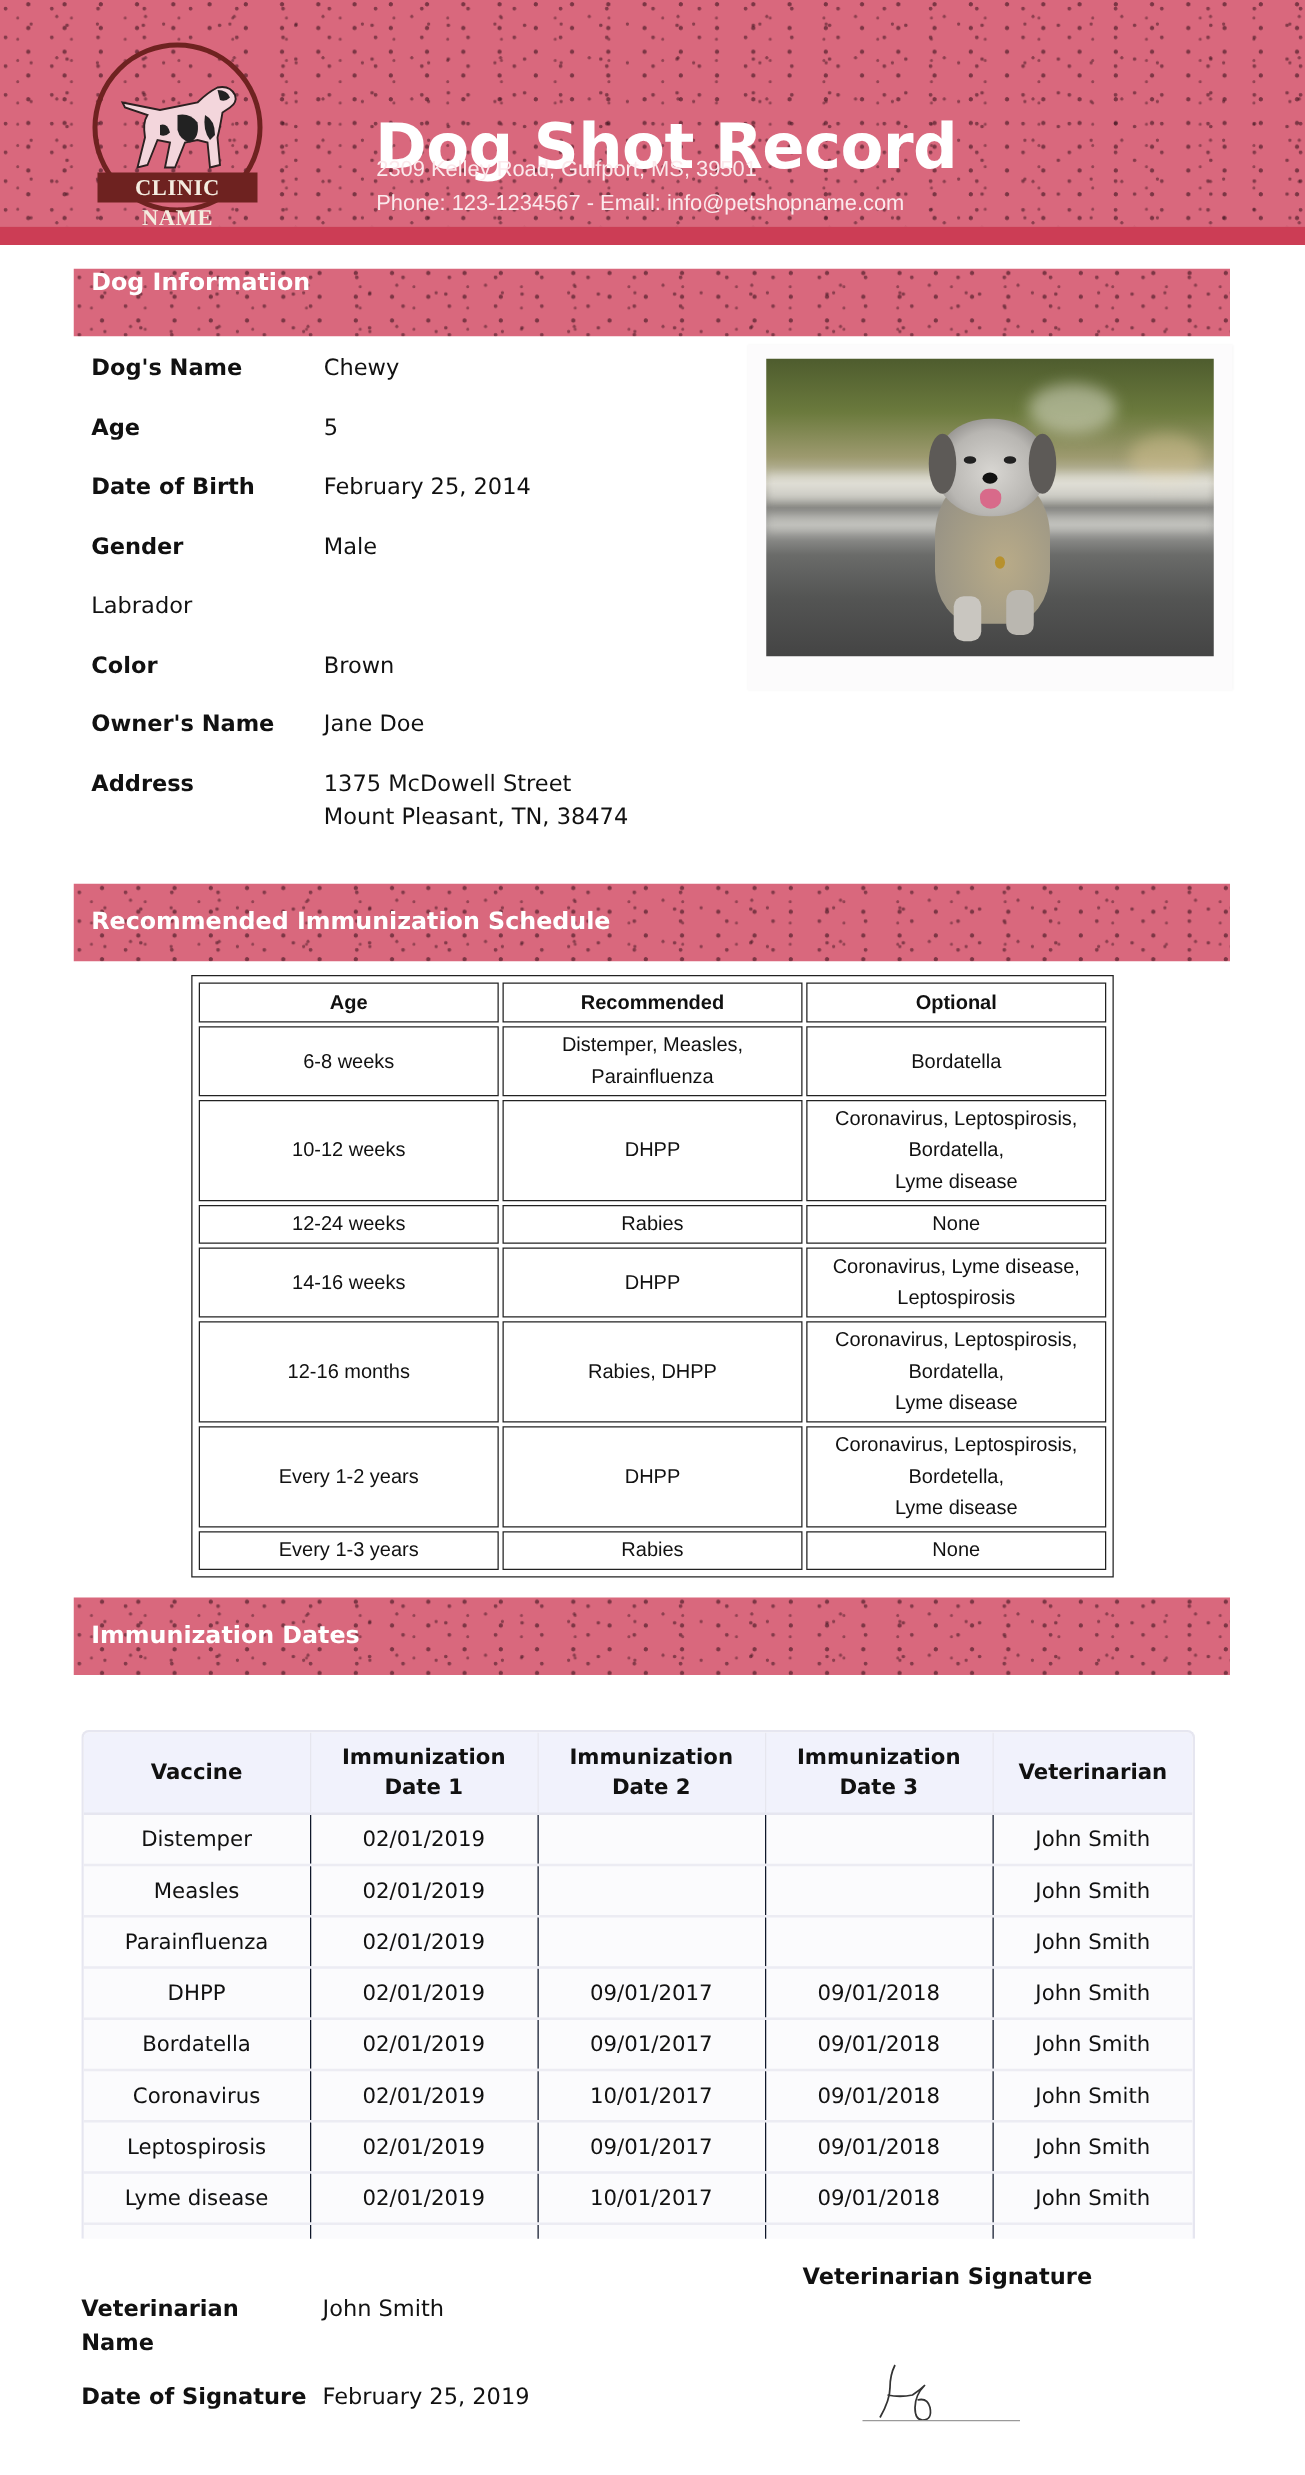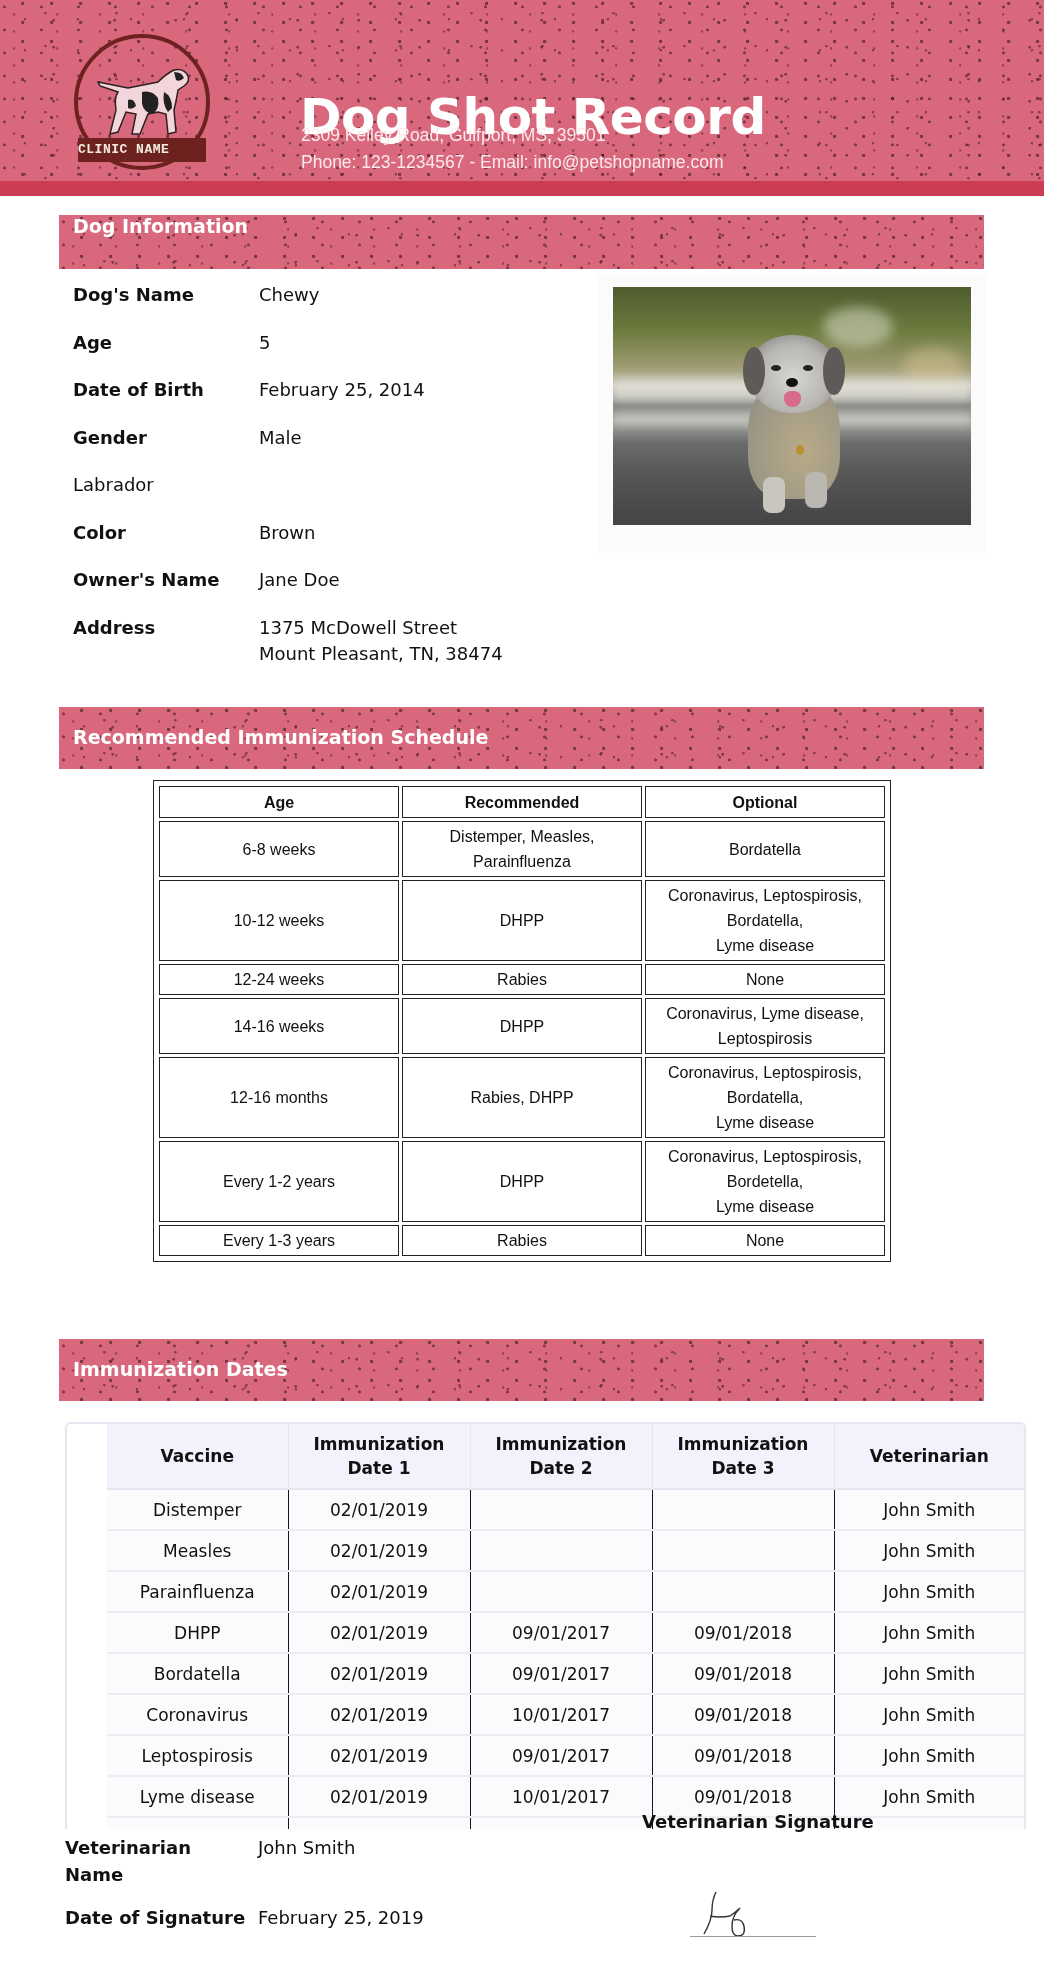--- a/index.html
+++ b/index.html
@@ -19,37 +19,37 @@
     background-size: 37px 23px, 53px 31px, 29px 19px, 61px 27px, 43px 17px, 71px 33px;
   }
 
   
   .header { position: absolute; left: 0; top: 0; width: 1044px; height: 181px; }
   .header-strip { position: absolute; left: 0; top: 181px; width: 1044px; height: 15px; background: #cc3d55; }
   .logo { position: absolute; left: 74px; top: 34px; width: 136px; height: 136px; }
   .logo-ring { position: absolute; left: 0; top: 0; width: 136px; height: 136px; border: 4px solid #6e2220; border-radius: 50%; }
   .logo-dog { position: absolute; left: 14px; top: 18px; width: 112px; height: 96px; }
   .logo-banner { position: absolute; left: 4px; top: 104px; width: 128px; height: 24px; background: #6e2220;
-    color: #f4ece0; font-family: Liberation Mono, monospace; font-weight: bold; font-size: 13px;
-    line-height: 24px; letter-spacing: .5px; }
+    color: #f4ece0; font-family: Liberation Serif, serif; font-weight: bold; font-size: 18px;
+    text-align: center; line-height: 24px; letter-spacing: .5px; }
   .title { position: absolute; left: 300px; top: 60px; color: #fff; font-family: "DejaVu Sans", sans-serif;
     font-weight: bold; font-size: 50px; letter-spacing: -.5px; margin-top: 28px; }
   .addr-line { position: absolute; left: 301px; color: #fbe9ec; font-family: "Liberation Sans", sans-serif; font-size: 17.5px; }
   .addr-line.l1 { top: 125px; }
   .addr-line.l2 { top: 152px; }
 
   
   .section-bar { position: absolute; left: 59px; width: 925px; height: 54px; }
   .section-bar .label { position: absolute; left: 14px; color: #fff; font-family: "DejaVu Sans", sans-serif;
     font-weight: bold; font-size: 19px; }
   #bar-dog { top: 215px; }
   #bar-dog .label { top: 0; }
   #bar-sched { top: 707px; height: 62px; }
   #bar-sched .label { top: 19px; }
-  #bar-dates { top: 1339px; height: 62px; }
+  #bar-dates { top: 1278px; height: 62px; }
   #bar-dates .label { top: 19px; }
 
   
   .info { position: absolute; left: 73px; top: 282px; width: 500px; }
   .info-row { position: relative; height: 47.5px; display: flex; font-size: 18px; }
   .info-row .k { width: 186px; font-weight: bold; font-family: "DejaVu Sans", sans-serif; }
   .info-row .v { font-family: "DejaVu Sans", sans-serif; font-weight: normal; line-height: 26px; }
   .info-row .k { line-height: 26px; }
   .info-row.addr { height: 60px; }
   .photo-frame { position: absolute; left: 598px; top: 276px; width: 388px; height: 276px; background: #fcfbfc;
@@ -76,22 +76,22 @@
 
   
   .sched { position: absolute; left: 153px; top: 780px; width: 738px; border: 1.5px solid #222; padding: 2px;
     border-collapse: separate; border-spacing: 3px; font-family: "Liberation Sans", sans-serif; font-size: 16px; }
   .sched td, .sched th { border: 1.5px solid #222; text-align: center; vertical-align: middle; line-height: 25px; padding: 2px 4px; }
   .sched th { font-weight: bold; height: 32px; }
   .sched td.c1 { width: 240px; }
   .sched td.c2 { width: 240px; }
 
   
-  .dates-wrap { position: absolute; left: 65px; top: 1422px; width: 961px; height: 407px; overflow: hidden;
-    border: 2px solid #e6e6f0; border-bottom: none; border-radius: 6px 6px 0 0; padding-left: 40px; }
+  .dates-wrap { position: absolute; left: 65px; top: 1384px; width: 891px; height: 407px; overflow: hidden;
+    border: 2px solid #e6e6f0; border-bottom: none; border-radius: 6px 6px 0 0; }
   .dates { width: 100%; border-collapse: collapse; font-family: "DejaVu Sans", sans-serif; font-size: 17px; }
   .dates th { background: #f1f2fc; font-weight: bold; height: 65px; border-right: 1px solid #e6e6ee; border-bottom: 2px solid #e6e6f0;
     line-height: 24px; font-size: 17px; }
   .dates td { height: 41px; text-align: center; border-right: 1px solid #0f172a; border-bottom: 2px solid #ececf3; background: #fbfbfd; }
   .dates th:last-child, .dates td:last-child { border-right: none; }
   .dates col.c0 { width: 181px; }
   .dates col.c1 { width: 182px; }
   .dates col.c2 { width: 182px; }
   .dates col.c3 { width: 182px; }
 

